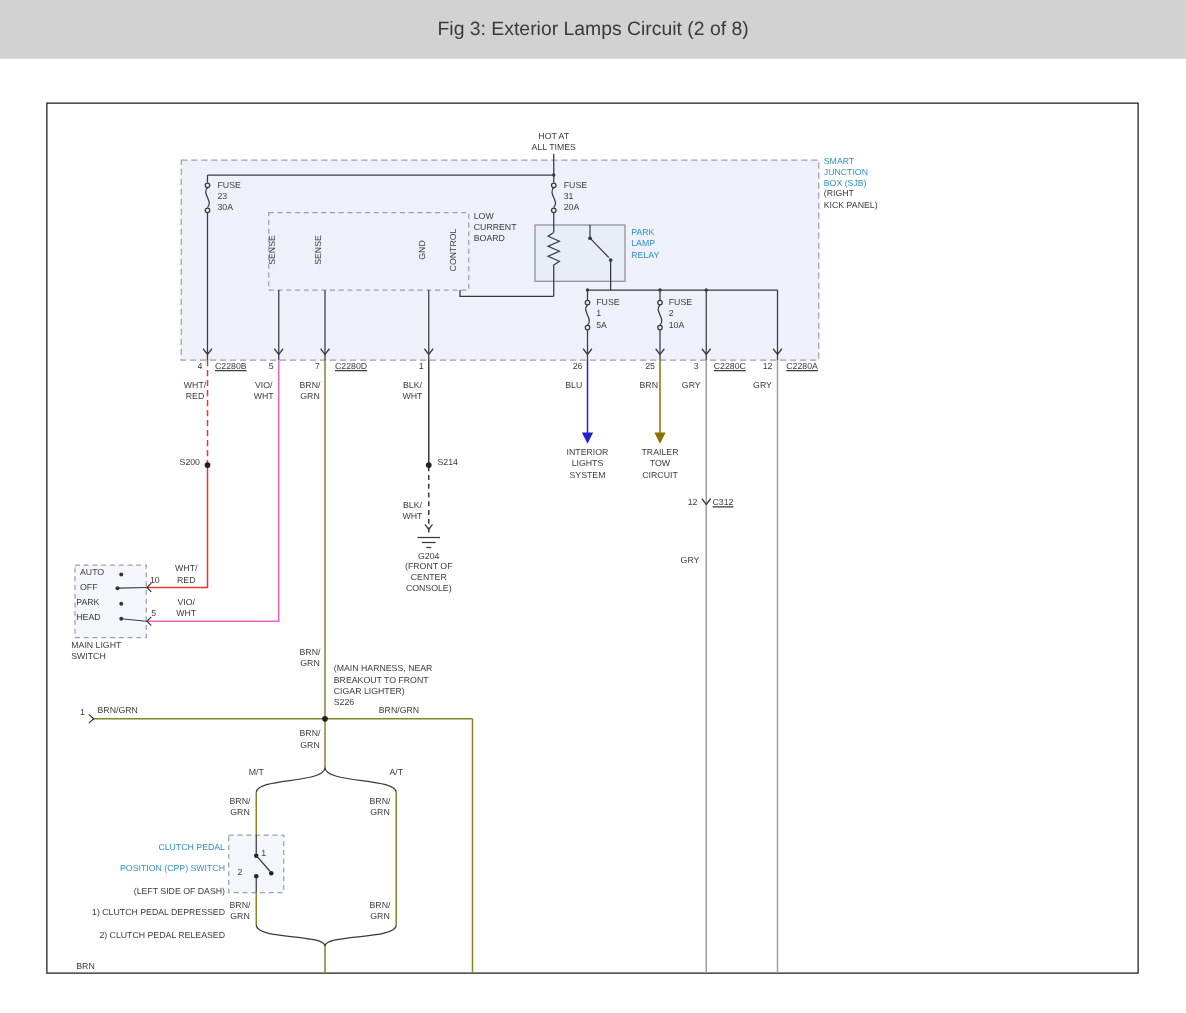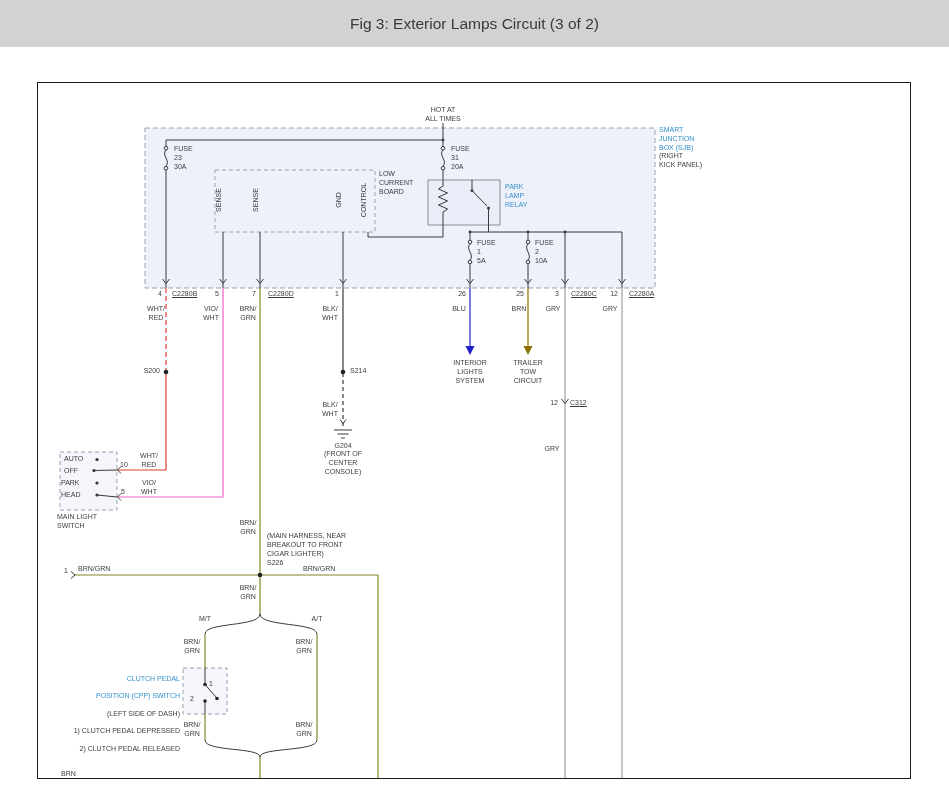--- a/index.html
+++ b/index.html
@@ -12,21 +12,21 @@
   .c { text-align:center; }
   .r { text-align:right; }
   .blue { color:#3290c8; }
   .u { text-decoration:underline; cursor:pointer; }
   .vert { width:60px; height:10px; display:flex; align-items:center; justify-content:center; transform:rotate(-90deg); white-space:nowrap; }
 </style>
 </head>
 <body>
 
 <div class="titlebar">
-  <span class="t">Fig 3: Exterior Lamps Circuit (3 of 2)</span>
+  <span class="t">Fig 3: Exterior Lamps Circuit (2 of 8)</span>
 </div>
 
 <div class="frame"></div>
 
 <svg class="wires" width="949" height="810" viewBox="0 0 949 810">
 
   <rect x="145" y="128" width="510" height="160" fill="#eef1f9" stroke="#9aa0ad" stroke-width="1" stroke-dasharray="5,3"></rect>
   <rect x="215" y="170" width="160" height="62" fill="#eef1f9" stroke="#9aa0ad" stroke-width="1" stroke-dasharray="4,3"></rect>
   <rect x="428" y="180" width="72" height="45" fill="#e9edf8" stroke="#777" stroke-width="0.8"></rect>
   <rect x="60" y="452" width="57" height="58" fill="#f4f6fb" stroke="#9aa0ad" stroke-width="1" stroke-dasharray="4,3"></rect>

